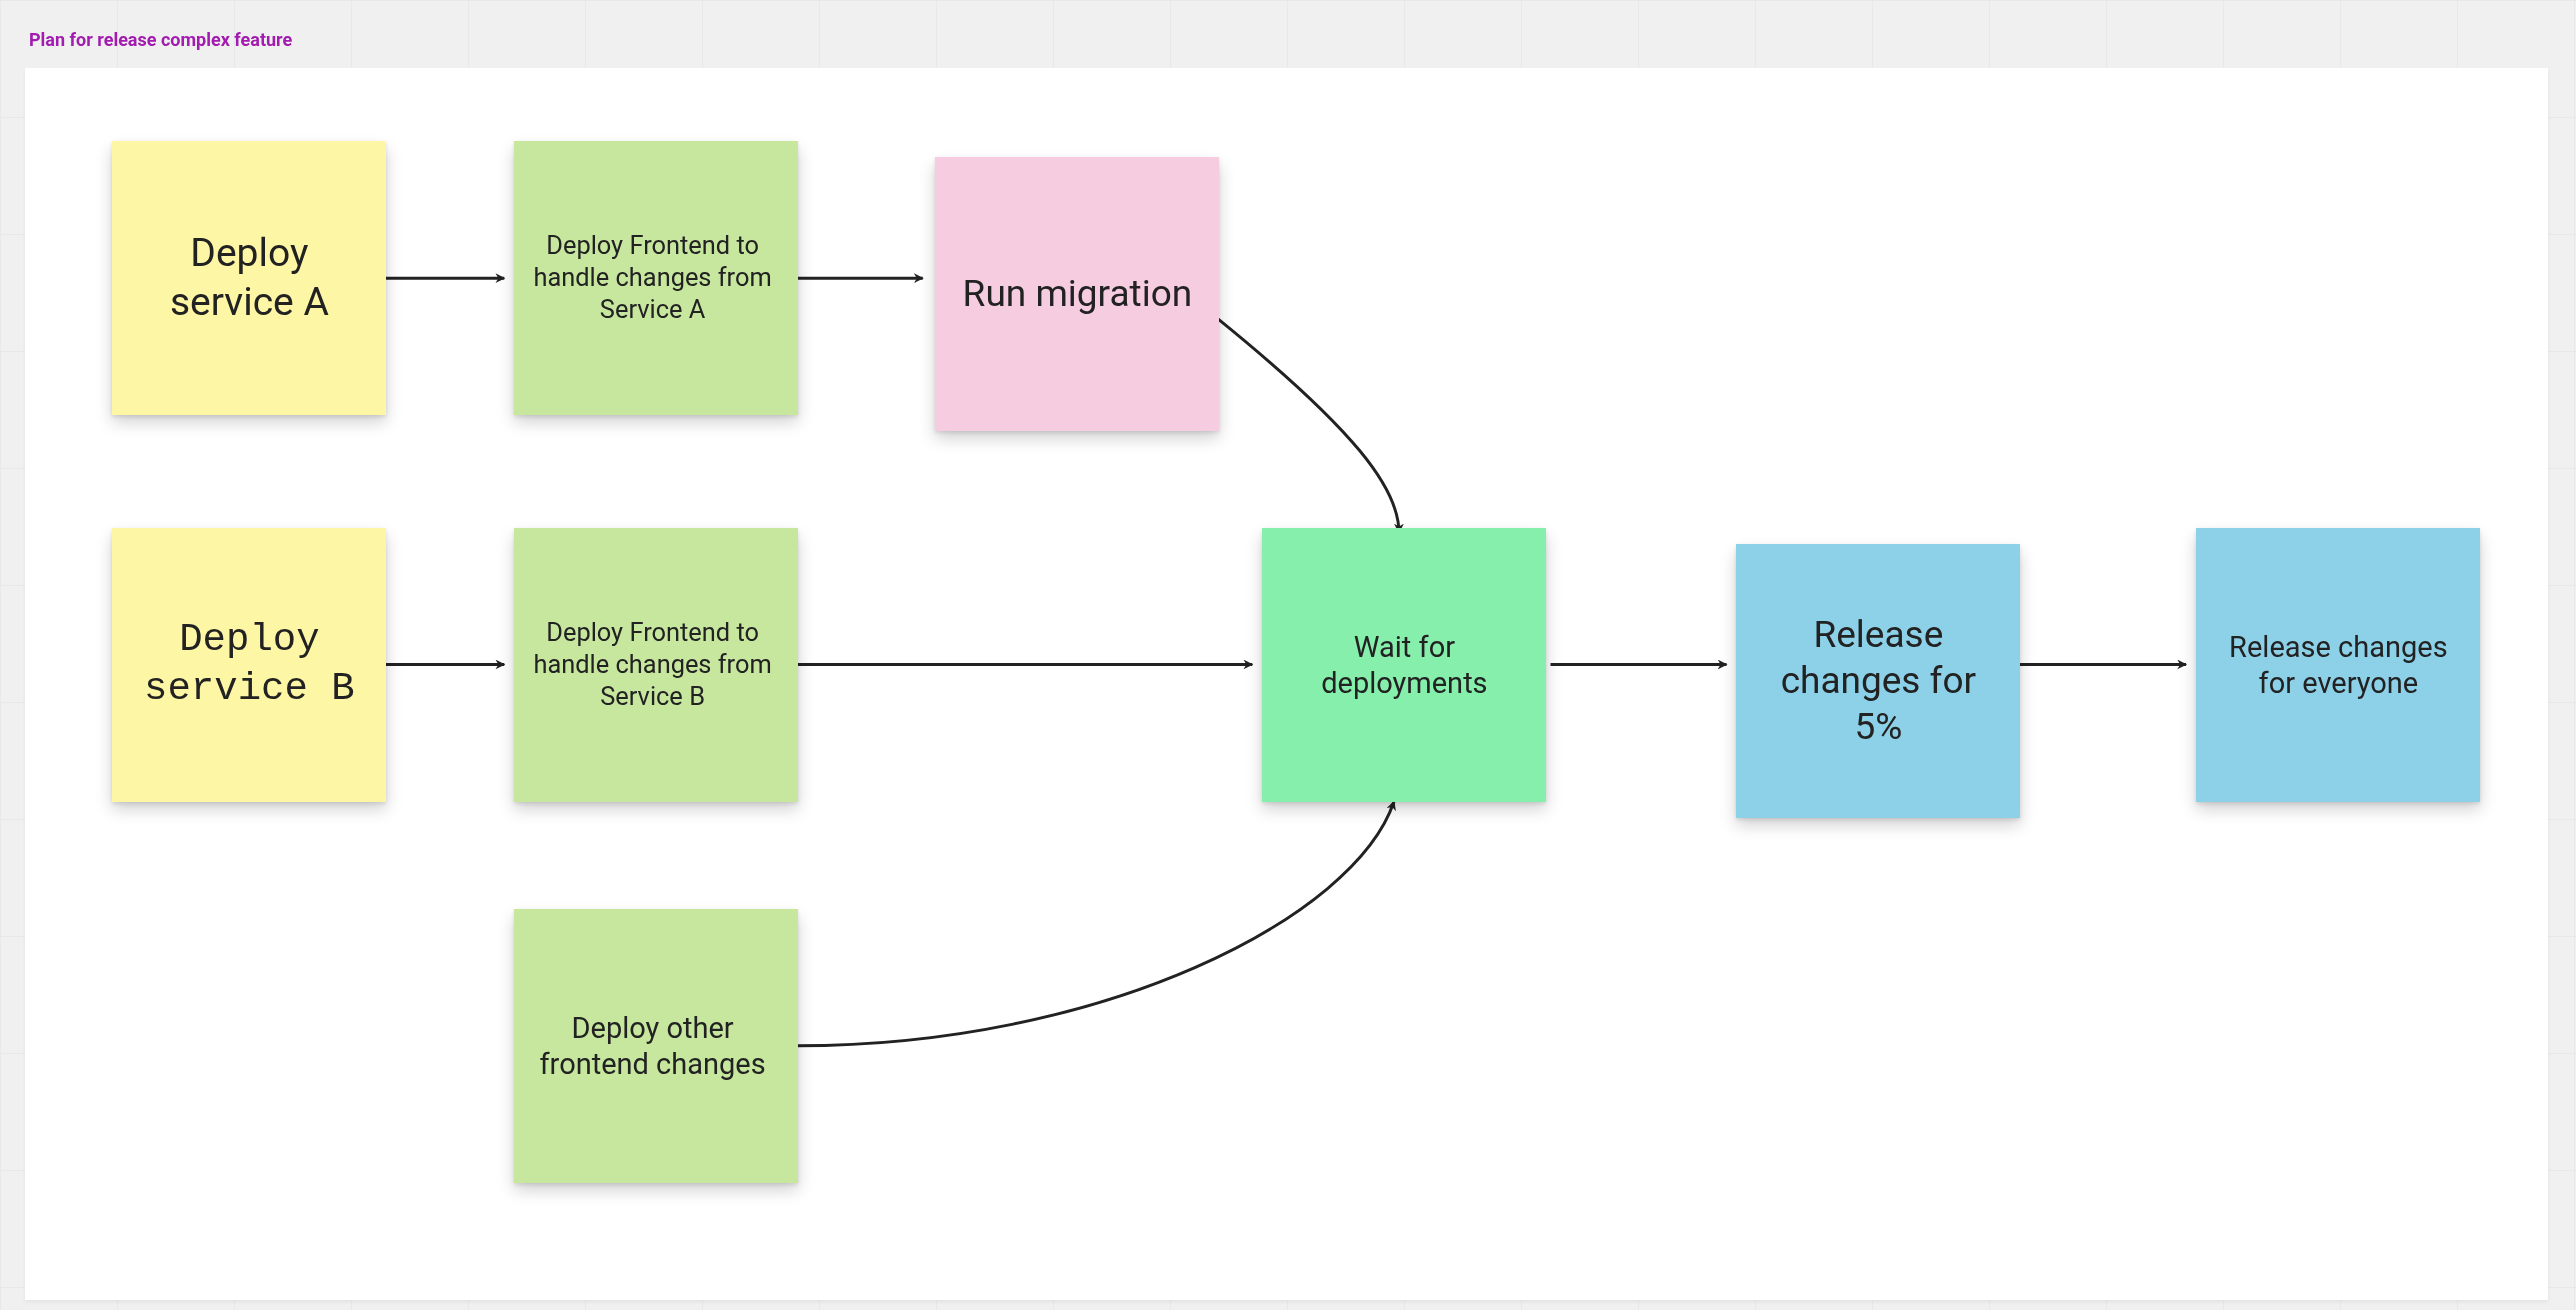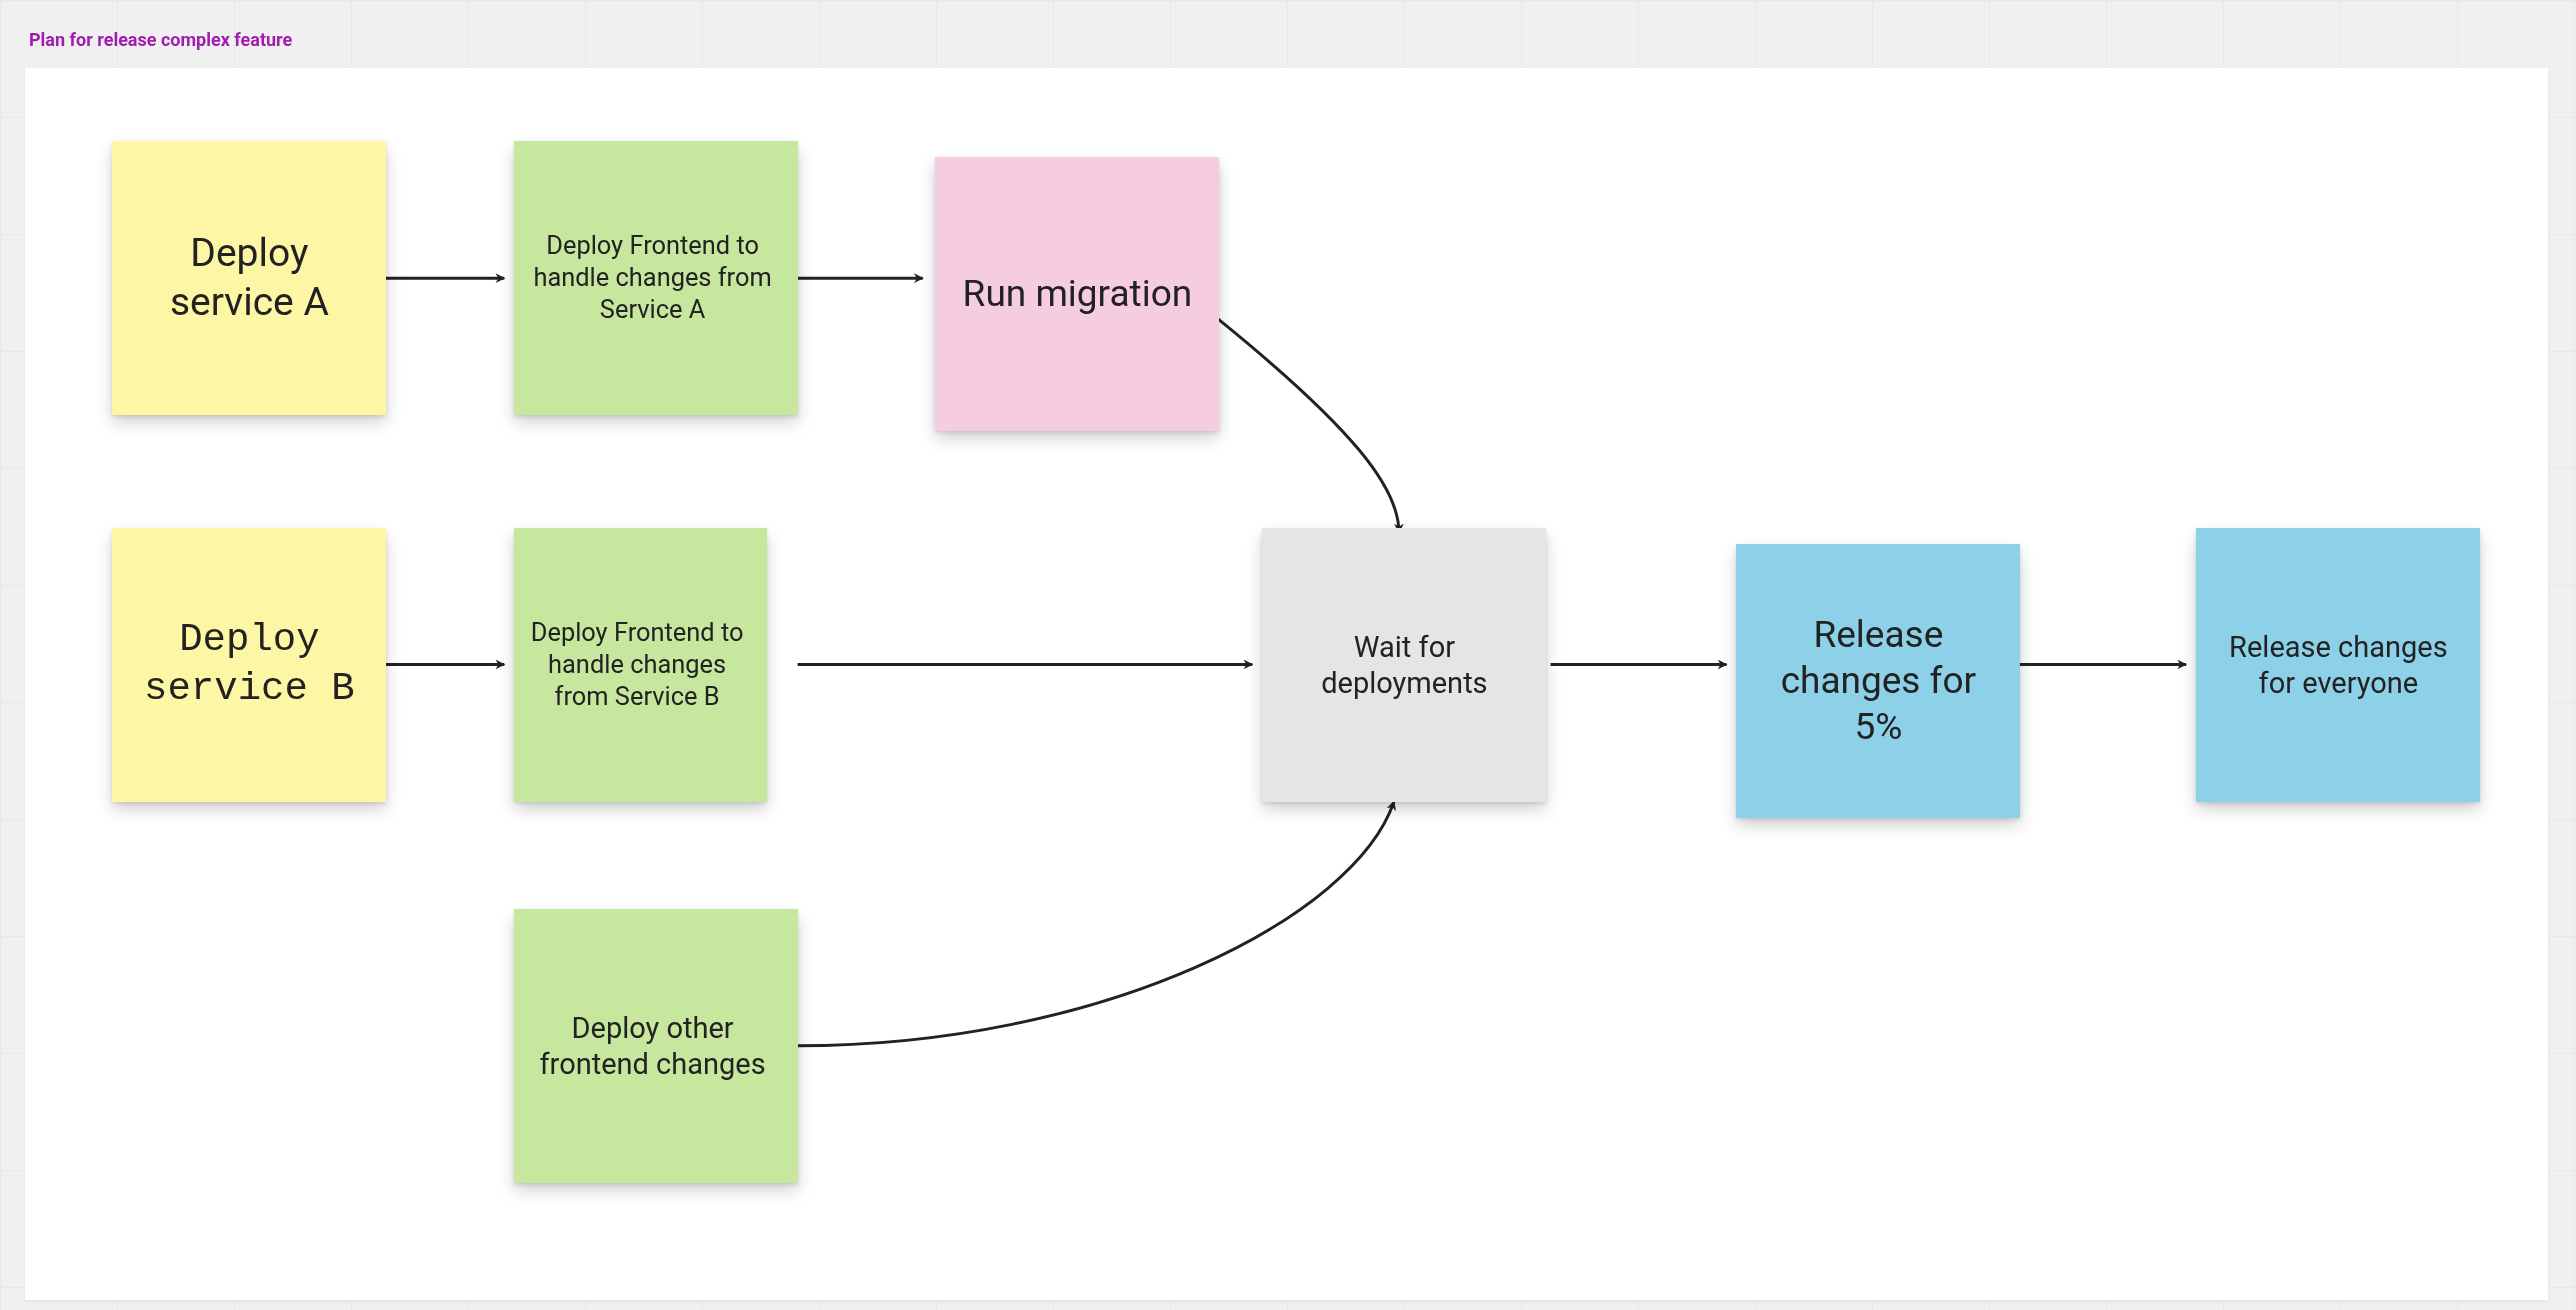--- a/index.html
+++ b/index.html
@@ -39,21 +39,21 @@
     justify-content: center;
     text-align: center;
     padding: 19.6px;
     box-shadow: 0 7.8px 15.6px rgba(0,0,0,0.18), 0 2px 3.9px rgba(0,0,0,0.1);
     color: #222;
     line-height: 1.25;
   }
   .note.yellow { background: #fdf6a5; margin-left: 28px; }
   .note.green  { background: #c7e79f; padding-left: 12px; }
   .note.pink   { background: #f6cde0; }
-  .note.red    { background: #e5e5e5; }
+  .note.red    { background: #86efac; }
   .note.blue   { background: #8dd1e9; }
   .fs-large { font-size: 39px; font-weight: 400; }
   .fs-med   { font-size: 25.4px; font-weight: 400; }
   .fs-big   { font-size: 37px; font-weight: 400; margin-top: 16px; }
   .fs-small { font-size: 29px; font-weight: 400; }
   svg.arrows {
     position: absolute;
     left: 0; top: 0;
     width: 100%; height: 100%;
     pointer-events: none;
@@ -93,21 +93,21 @@
   </svg>
 
   <div class="note yellow fs-large" style="left:59px; top:73px; width:274px; height:274px;">Deploy service A</div>
 
   <div class="note green fs-med" style="left:489px; top:73px; width:284px; height:274px;">Deploy Frontend to handle changes from Service A</div>
 
   <div class="note pink fs-big" style="left:910px; top:73px; width:284px; height:274px;">Run migration</div>
 
   <div class="note yellow fs-large" style="left:59px; top:460px; width:274px; height:274px;font-family:Liberation Mono, monospace;">Deploy service B</div>
 
-  <div class="note green fs-med" style="left:489px; top:460px; width:253px; height:274px;">Deploy Frontend to handle changes from Service B</div>
+  <div class="note green fs-med" style="left:489px; top:460px; width:284px; height:274px;">Deploy Frontend to handle changes from Service B</div>
 
   <div class="note red fs-small" style="left:1237px; top:460px; width:284px; height:274px;">Wait for deployments</div>
 
   <div class="note blue fs-big" style="left:1711px; top:460px; width:284px; height:274px;">Release changes for 5%</div>
 
   <div class="note blue fs-small" style="left:2171px; top:460px; width:284px; height:274px;">Release changes for everyone</div>
 
   <div class="note green fs-small" style="left:489px; top:841px; width:284px; height:274px;">Deploy other frontend changes</div>
 
 </div>

